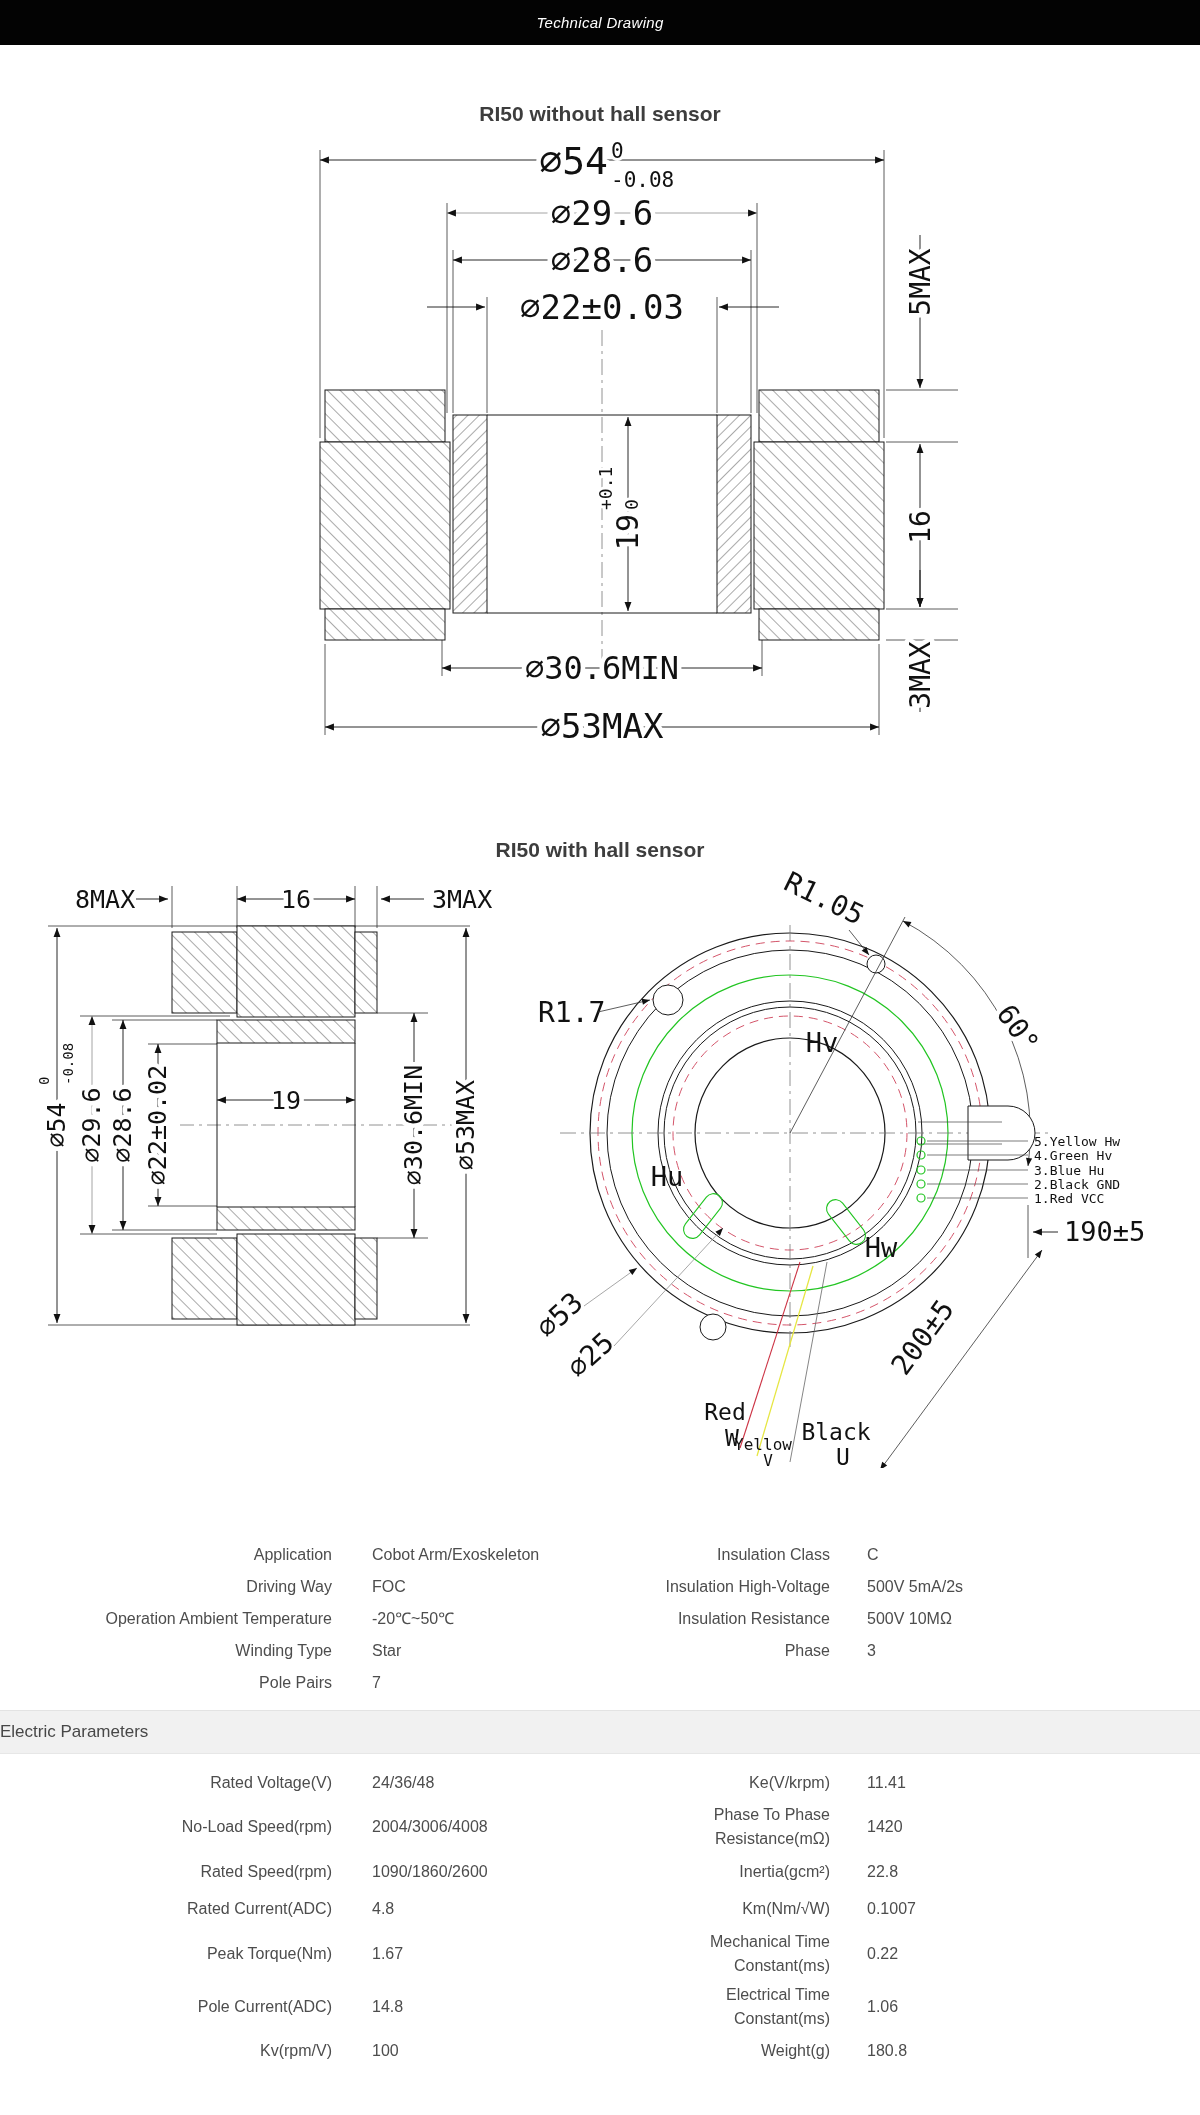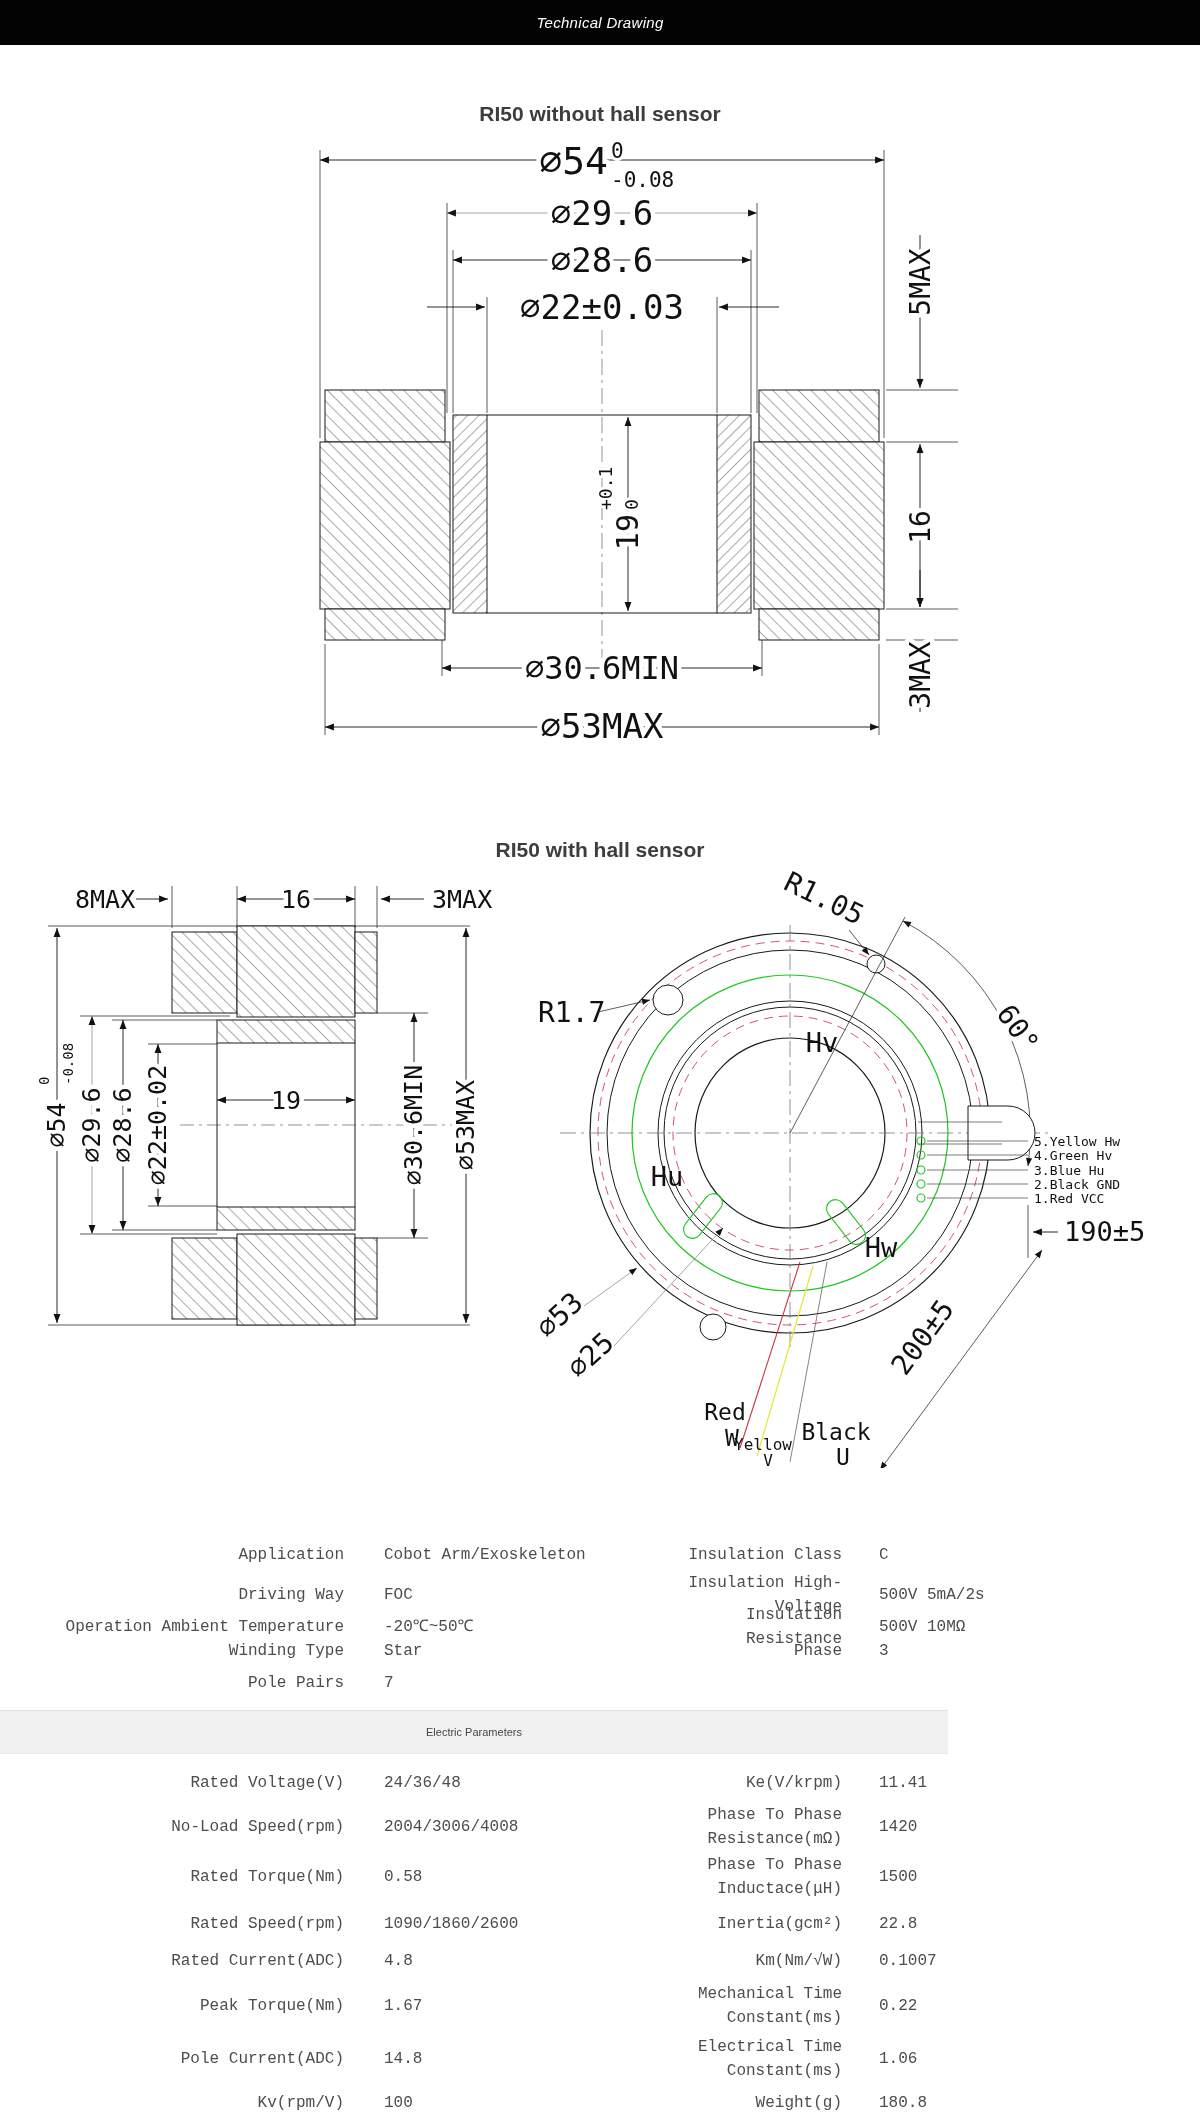--- a/index.html
+++ b/index.html
@@ -7,27 +7,27 @@
         font-family:"Liberation Sans",sans-serif;}
   .bar{position:absolute;left:0;width:1200px;background:#030303;color:#fff;
        text-align:center;font-size:15px;letter-spacing:.3px;}
   .bar span{display:block;font-style:italic;}
   #top-bar{top:0;height:45px;line-height:45px;}
   #spec-bar{top:1470px;height:45px;line-height:45px;}
   .dtitle{position:absolute;left:0;width:1200px;text-align:center;
           font-size:21px;font-weight:bold;color:#3d3d3d;margin-top:30px;}
   #title1{top:72px;}
   #title2{top:808px;}
-  #elec-band{position:absolute;left:0;top:1710px;width:948px;height:42px;
+  #elec-band{position:absolute;left:0;top:1710px;width:1200px;height:42px;
              background:#f1f1f1;border-top:1px solid #e3e3e3;border-bottom:1px solid #e7e7e7;
-             text-align:center;line-height:42px;font-size:11px;color:#474747;}
+             text-align:left;line-height:42px;font-size:17px;color:#474747;}
   .dsvg{position:absolute;left:0;width:1200px;}
   #drawing1{top:100px;height:680px;}
   #drawing2{top:840px;height:628px;}
-  .tablewrap{position:absolute;left:12px;width:976px;font-family:Liberation Mono, monospace;}
+  .tablewrap{position:absolute;left:0;width:976px;}
   #spec-table{top:1539px;}
   #elec-table{top:1762px;}
   .trow{display:grid;grid-template-columns:332px 328px 170px 370px;align-items:center;}
   .cell{font-size:16px;color:#4d4d4d;line-height:1.5;}
   .lbl{text-align:right;}
   .val{padding-left:40px;}
   .val2{padding-left:37px;}
   
   text{font-family:"DejaVu Sans Mono","Liberation Mono",monospace;fill:#111;}
   .halo{paint-order:stroke;stroke:#ffffff;stroke-width:9px;stroke-linejoin:round;}
@@ -349,26 +349,20 @@
       <div class="cell val">24/36/48</div>
       <div class="cell lbl">Ke(V/krpm)</div>
       <div class="cell val2">11.41</div>
     </div>
     <div class="trow" style="height:48px">
       <div class="cell lbl">No-Load Speed(rpm)</div>
       <div class="cell val">2004/3006/4008</div>
       <div class="cell lbl">Phase To Phase Resistance(mΩ)</div>
       <div class="cell val2">1420</div>
     </div>
-    <div class="trow" style="height:52px">
-      <div class="cell lbl">Rated Torque(Nm)</div>
-      <div class="cell val">0.58</div>
-      <div class="cell lbl">Phase To Phase Inductace(μH)</div>
-      <div class="cell val2">1500</div>
-    </div>
     <div class="trow" style="height:41px">
       <div class="cell lbl">Rated Speed(rpm)</div>
       <div class="cell val">1090/1860/2600</div>
       <div class="cell lbl">Inertia(gcm²)</div>
       <div class="cell val2">22.8</div>
     </div>
     <div class="trow" style="height:33px">
       <div class="cell lbl">Rated Current(ADC)</div>
       <div class="cell val">4.8</div>
       <div class="cell lbl">Km(Nm/√W)</div>

